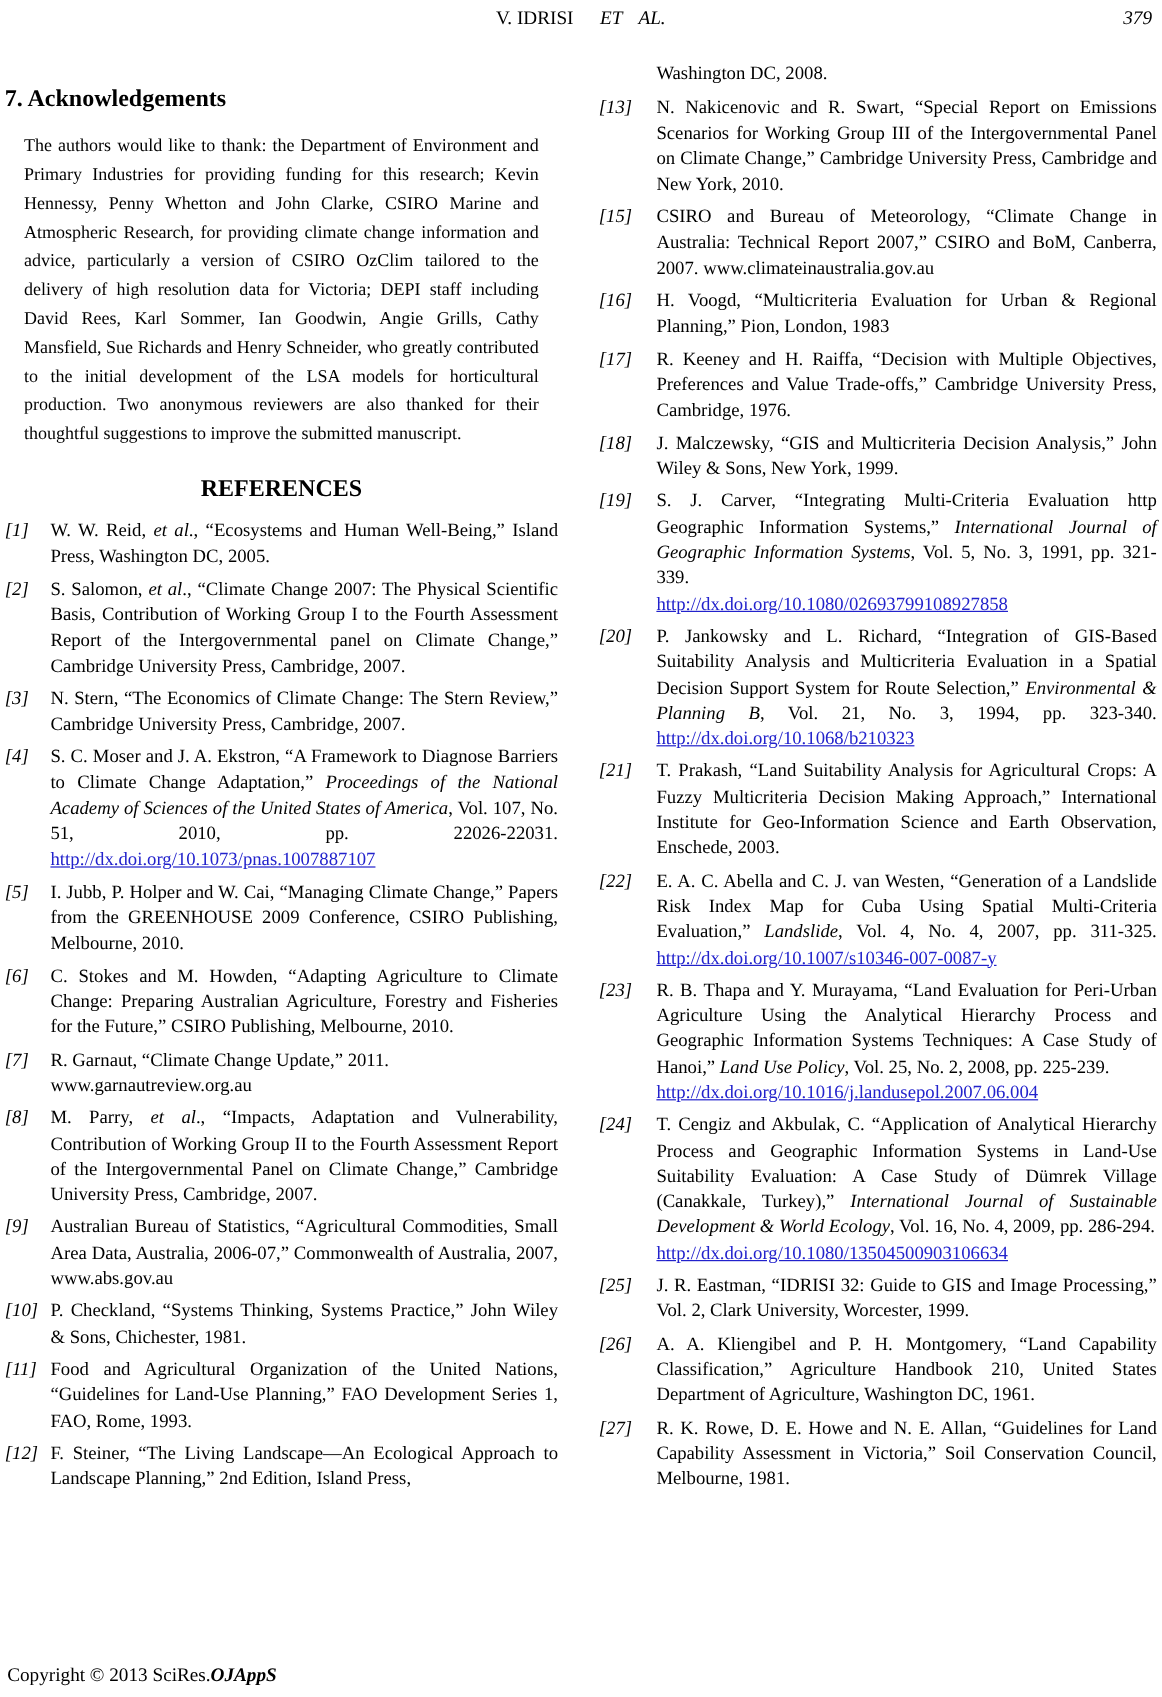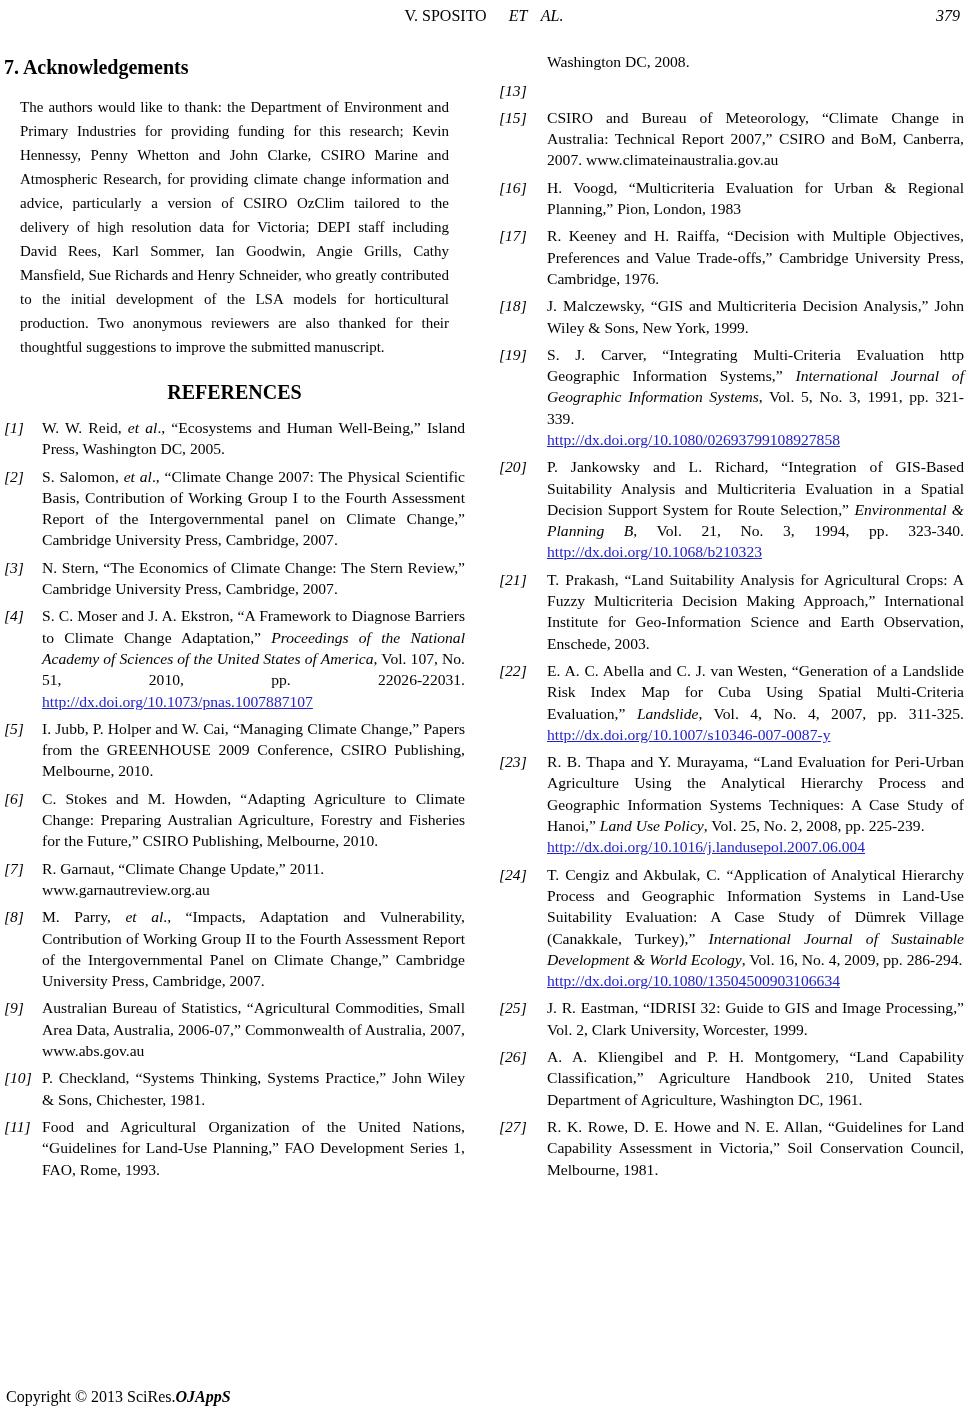--- a/index.html
+++ b/index.html
@@ -94,21 +94,21 @@
     font-size: 16px;
   }
   .journal-abbrev { font-weight: bold; font-style: italic; }
 </style>
 </head>
 <body>
 
 <div class="page">
 
   <div class="running-header">
-    <span>V. SPOSITO</span><span class="et-al">ET  AL.</span>
+    <span>V. IDRISI</span><span class="et-al">ET  AL.</span>
     <span class="page-num">379</span>
   </div>
 
   <div class="columns">
 
     <div class="col-left">
       <div class="section-heading">7. Acknowledgements</div>
       <p class="body-text">The authors would like to thank: the Department of Environment and Primary Industries for providing funding for this research; Kevin Hennessy, Penny Whetton and John Clarke, CSIRO Marine and Atmospheric Research, for providing climate change information and advice, particularly a version of CSIRO OzClim tailored to the delivery of high resolution data for Victoria; DEPI staff including David Rees, Karl Sommer, Ian Goodwin, Angie Grills, Cathy Mansfield, Sue Richards and Henry Schneider, who greatly contributed to the initial development of the LSA models for horticultural production. Two anonymous reviewers are also thanked for their thoughtful suggestions to improve the submitted manuscript.</p>
       <div class="refs-heading">REFERENCES</div>
       <div id="refs-left">
@@ -149,28 +149,33 @@
             <div class="ref-body"><span>Australian Bureau of Statistics, “Agricultural Commodities, Small Area Data, Australia, 2006-07,” Commonwealth of Australia, 2007, www.abs.gov.au</span></div>
           </div>
           <div class="ref-item">
             <div class="ref-label">[10]</div>
             <div class="ref-body"><span>P. Checkland, “Systems Thinking, Systems Practice,” John Wiley &amp; Sons, Chichester, 1981.</span></div>
           </div>
           <div class="ref-item">
             <div class="ref-label">[11]</div>
             <div class="ref-body"><span>Food and Agricultural Organization of the United Nations, “Guidelines for Land-Use Planning,” FAO Development Series 1, FAO, Rome, 1993.</span></div>
           </div>
+          <div class="ref-item">
+            <div class="ref-label">[12]</div>
+            <div class="ref-body"><span>F. Steiner, “The Living Landscape—An Ecological Approach to Landscape Planning,” 2nd Edition, Island Press,</span></div>
+          </div>
         </div>
     </div>
 
     <div class="col-right">
       <div class="ref-cont">Washington DC, 2008.</div>
       <div id="refs-right">
           <div class="ref-item">
             <div class="ref-label">[13]</div>
+            <div class="ref-body"><span>N. Nakicenovic and R. Swart, “Special Report on Emissions Scenarios for Working Group III of the Intergovernmental Panel on Climate Change,” Cambridge University Press, Cambridge and New York, 2010.</span></div>
           </div>
           <div class="ref-item">
             <div class="ref-label">[15]</div>
             <div class="ref-body"><span>CSIRO and Bureau of Meteorology, “Climate Change in Australia: Technical Report 2007,” CSIRO and BoM, Canberra, 2007. www.climateinaustralia.gov.au</span></div>
           </div>
           <div class="ref-item">
             <div class="ref-label">[16]</div>
             <div class="ref-body"><span>H. Voogd, “Multicriteria Evaluation for Urban &amp; Regional Planning,” Pion, London, 1983</span></div>
           </div>
           <div class="ref-item">

